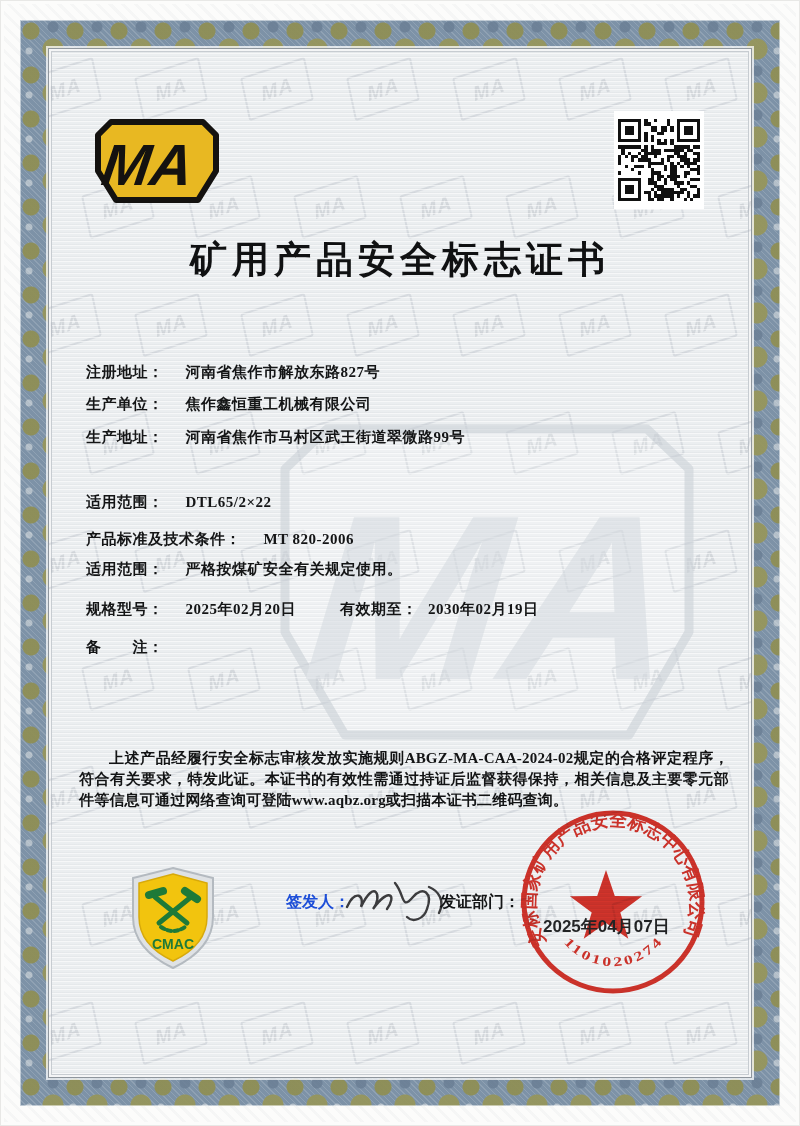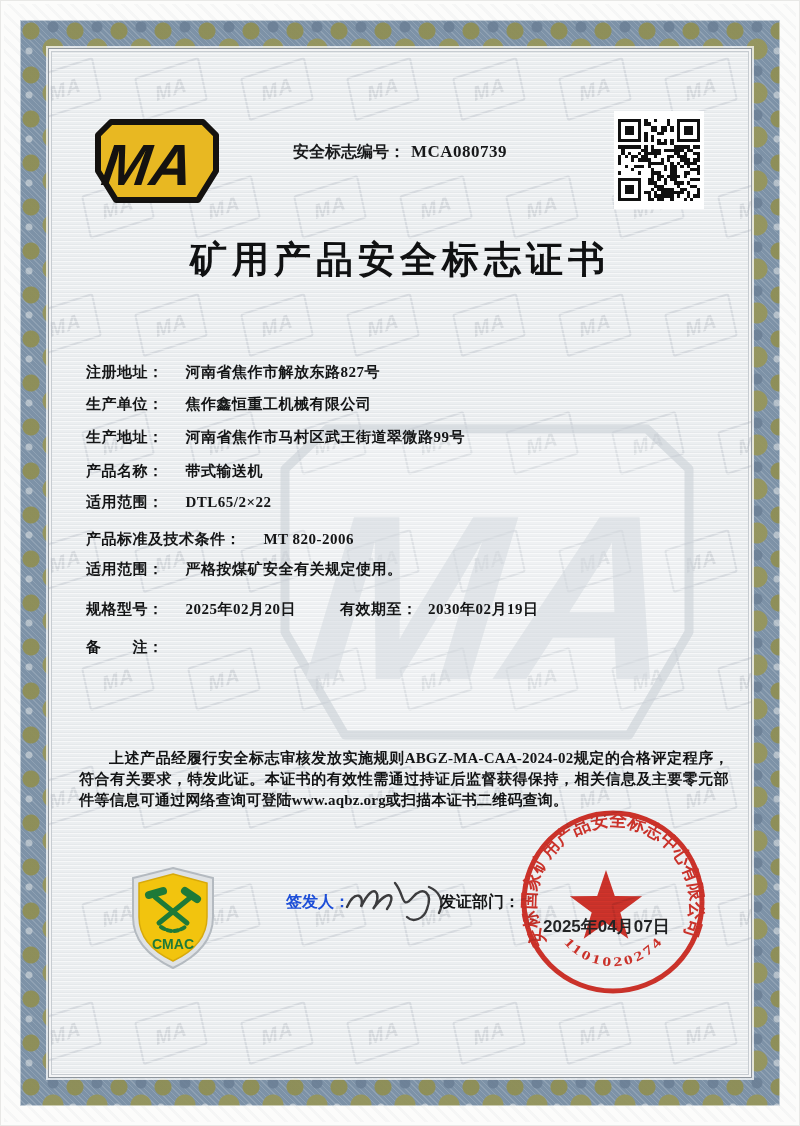--- a/index.html
+++ b/index.html
@@ -138,23 +138,20 @@
     <svg class="big-wm" width="420" height="330" viewBox="0 0 420 330">
       <polygon points="50,12 370,12 412,52 412,215 352,318 68,318 8,215 8,52" fill="rgba(255,255,255,0.28)" stroke="#ccd2d8" stroke-width="9" stroke-linejoin="round"></polygon>
       <text x="52" y="262" font-family="Liberation Sans, sans-serif" font-weight="900" font-style="italic" font-size="235" fill="#d9dee3" transform="skewX(-6)">MA</text>
     </svg>
 
     <svg class="ma-logo" width="124" height="84" viewBox="0 0 124 84">
       <polygon points="16,3 108,3 121,16 121,52 103,81 21,81 3,52 3,16" fill="#e8b822" stroke="#141210" stroke-width="6" stroke-linejoin="round"></polygon>
       <text x="14" y="66" font-family="Liberation Sans, sans-serif" font-weight="900" font-style="italic" font-size="58" fill="#141210" transform="skewX(-8)">MA</text>
     </svg>
 
-    <div class="cert-no">
-      <span class="lab">安全标志编号：</span><span class="num">MCA080739</span>
-    </div>
 
     <div class="qr">
       <svg id="qr" width="82" height="82" viewBox="0 0 25 25" shape-rendering="crispEdges">
           <rect x="0" y="0" width="1" height="1" fill="#111"></rect>
           <rect x="1" y="0" width="1" height="1" fill="#111"></rect>
           <rect x="2" y="0" width="1" height="1" fill="#111"></rect>
           <rect x="3" y="0" width="1" height="1" fill="#111"></rect>
           <rect x="4" y="0" width="1" height="1" fill="#111"></rect>
           <rect x="5" y="0" width="1" height="1" fill="#111"></rect>
           <rect x="6" y="0" width="1" height="1" fill="#111"></rect>
@@ -470,24 +467,20 @@
       <span class="val">河南省焦作市解放东路827号</span>
     </div>
     <div class="row" style="top:346px">
       <span class="lab">生产单位：</span>
       <span class="val">焦作鑫恒重工机械有限公司</span>
     </div>
     <div class="row" style="top:379px">
       <span class="lab">生产地址：</span>
       <span class="val">河南省焦作市马村区武王街道翠微路99号</span>
     </div>
-    <div class="row" style="top:413px">
-      <span class="lab">产品名称：</span>
-      <span class="val">带式输送机</span>
-    </div>
     <div class="row" style="top:444px">
       <span class="lab">适用范围：</span>
       <span class="val">DTL65/2×22</span>
     </div>
     <div class="row long" style="top:481px">
       <span class="lab">产品标准及技术条件：</span>
       <span class="val">MT 820-2006</span>
     </div>
     <div class="row" style="top:511px">
       <span class="lab">适用范围：</span>

